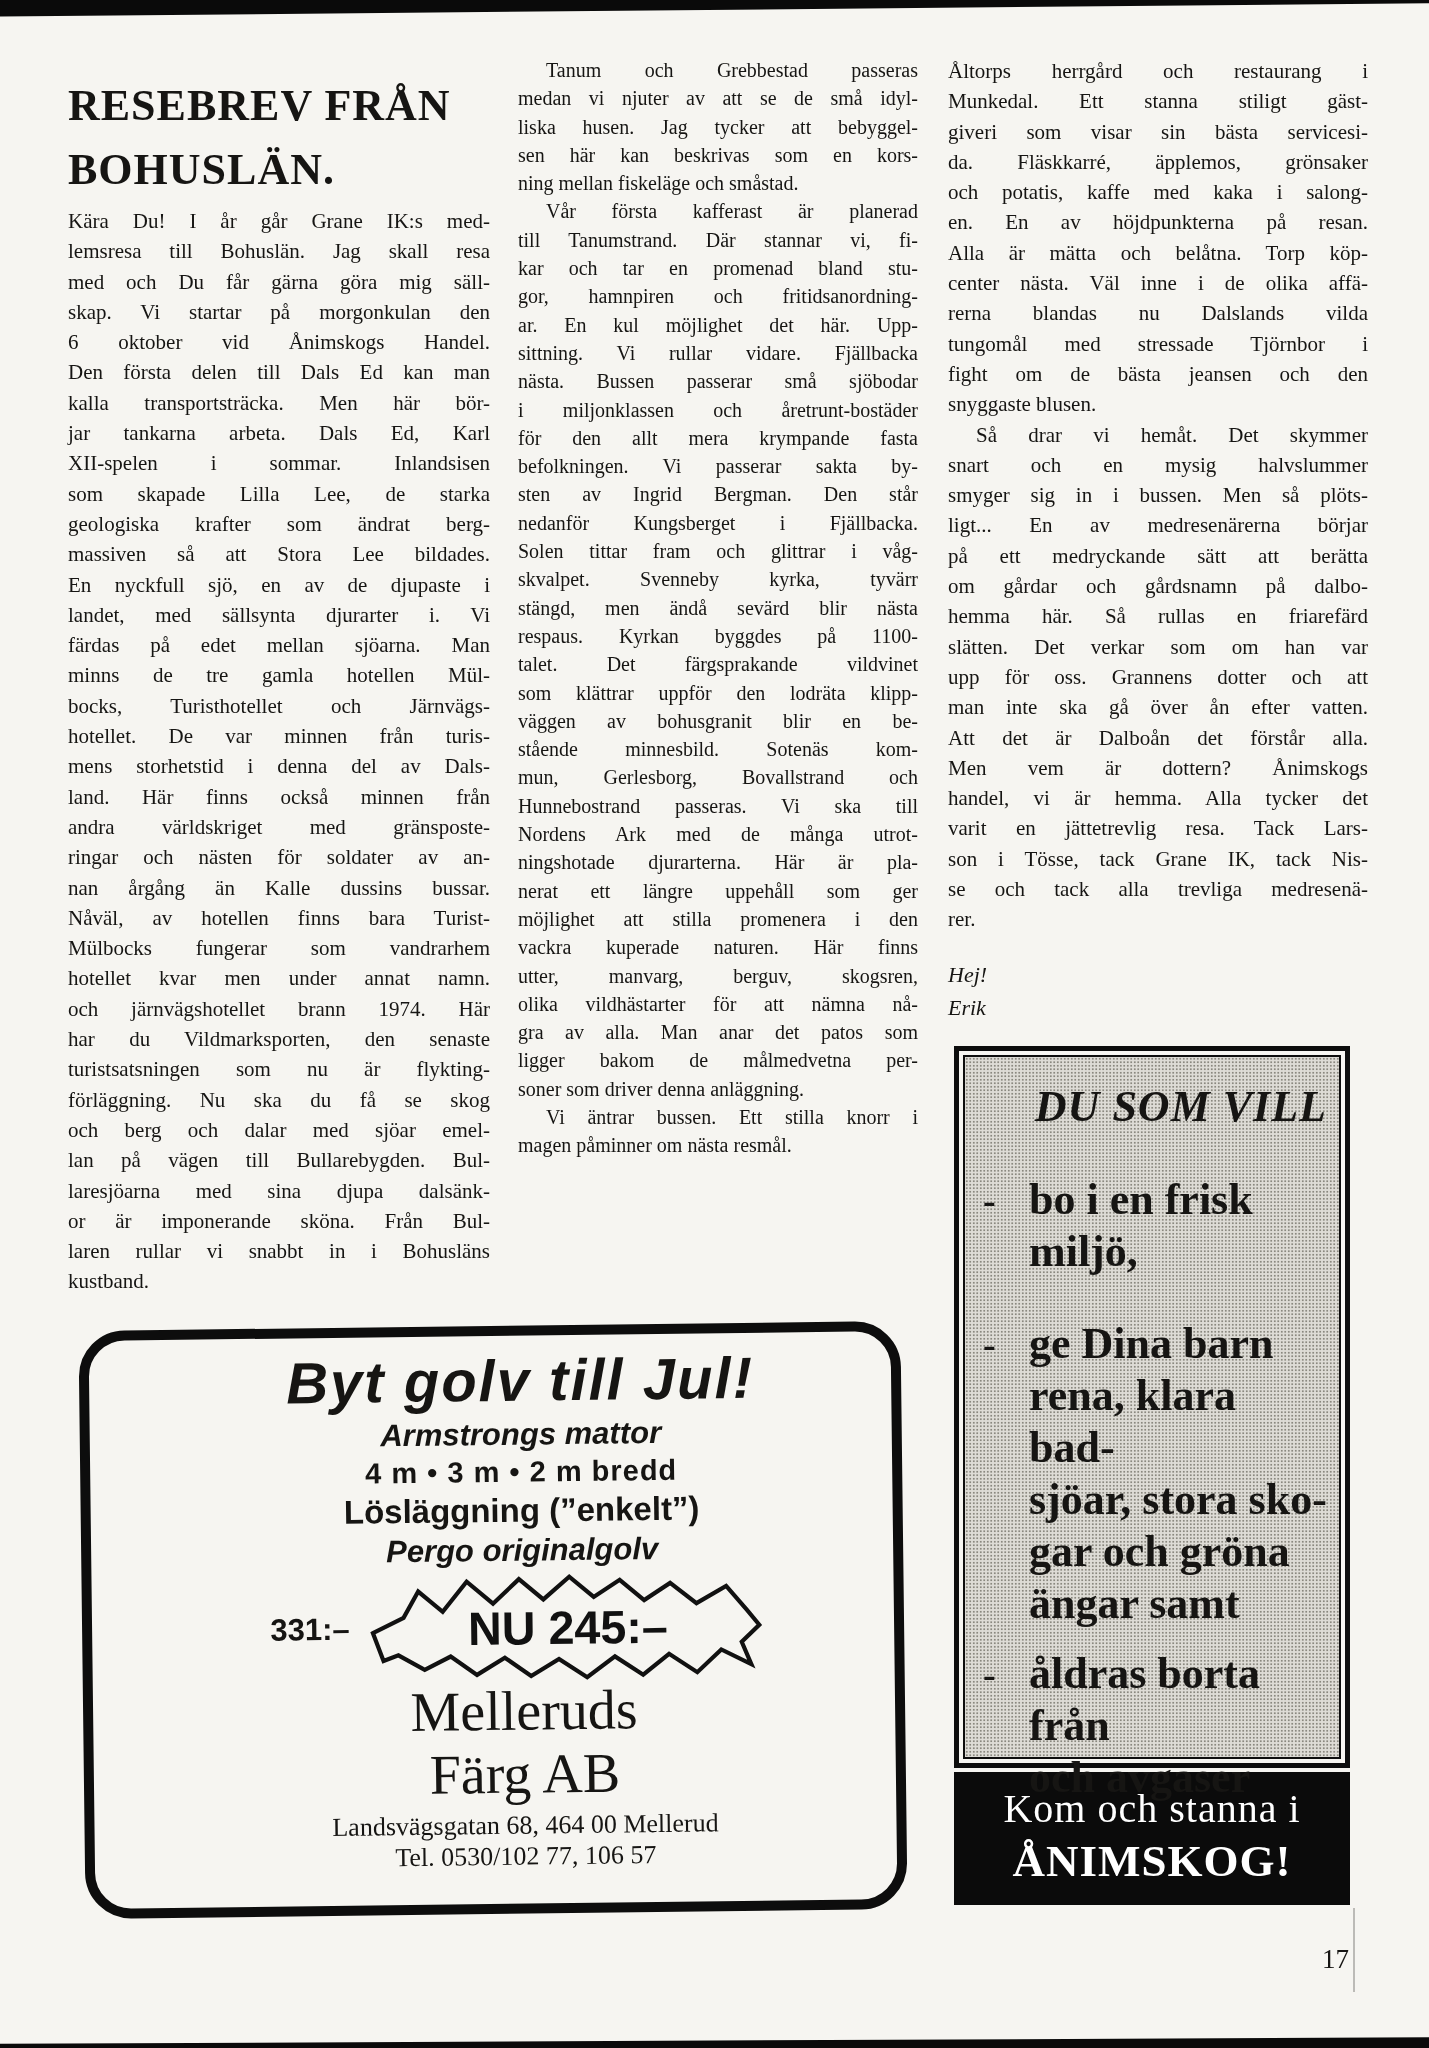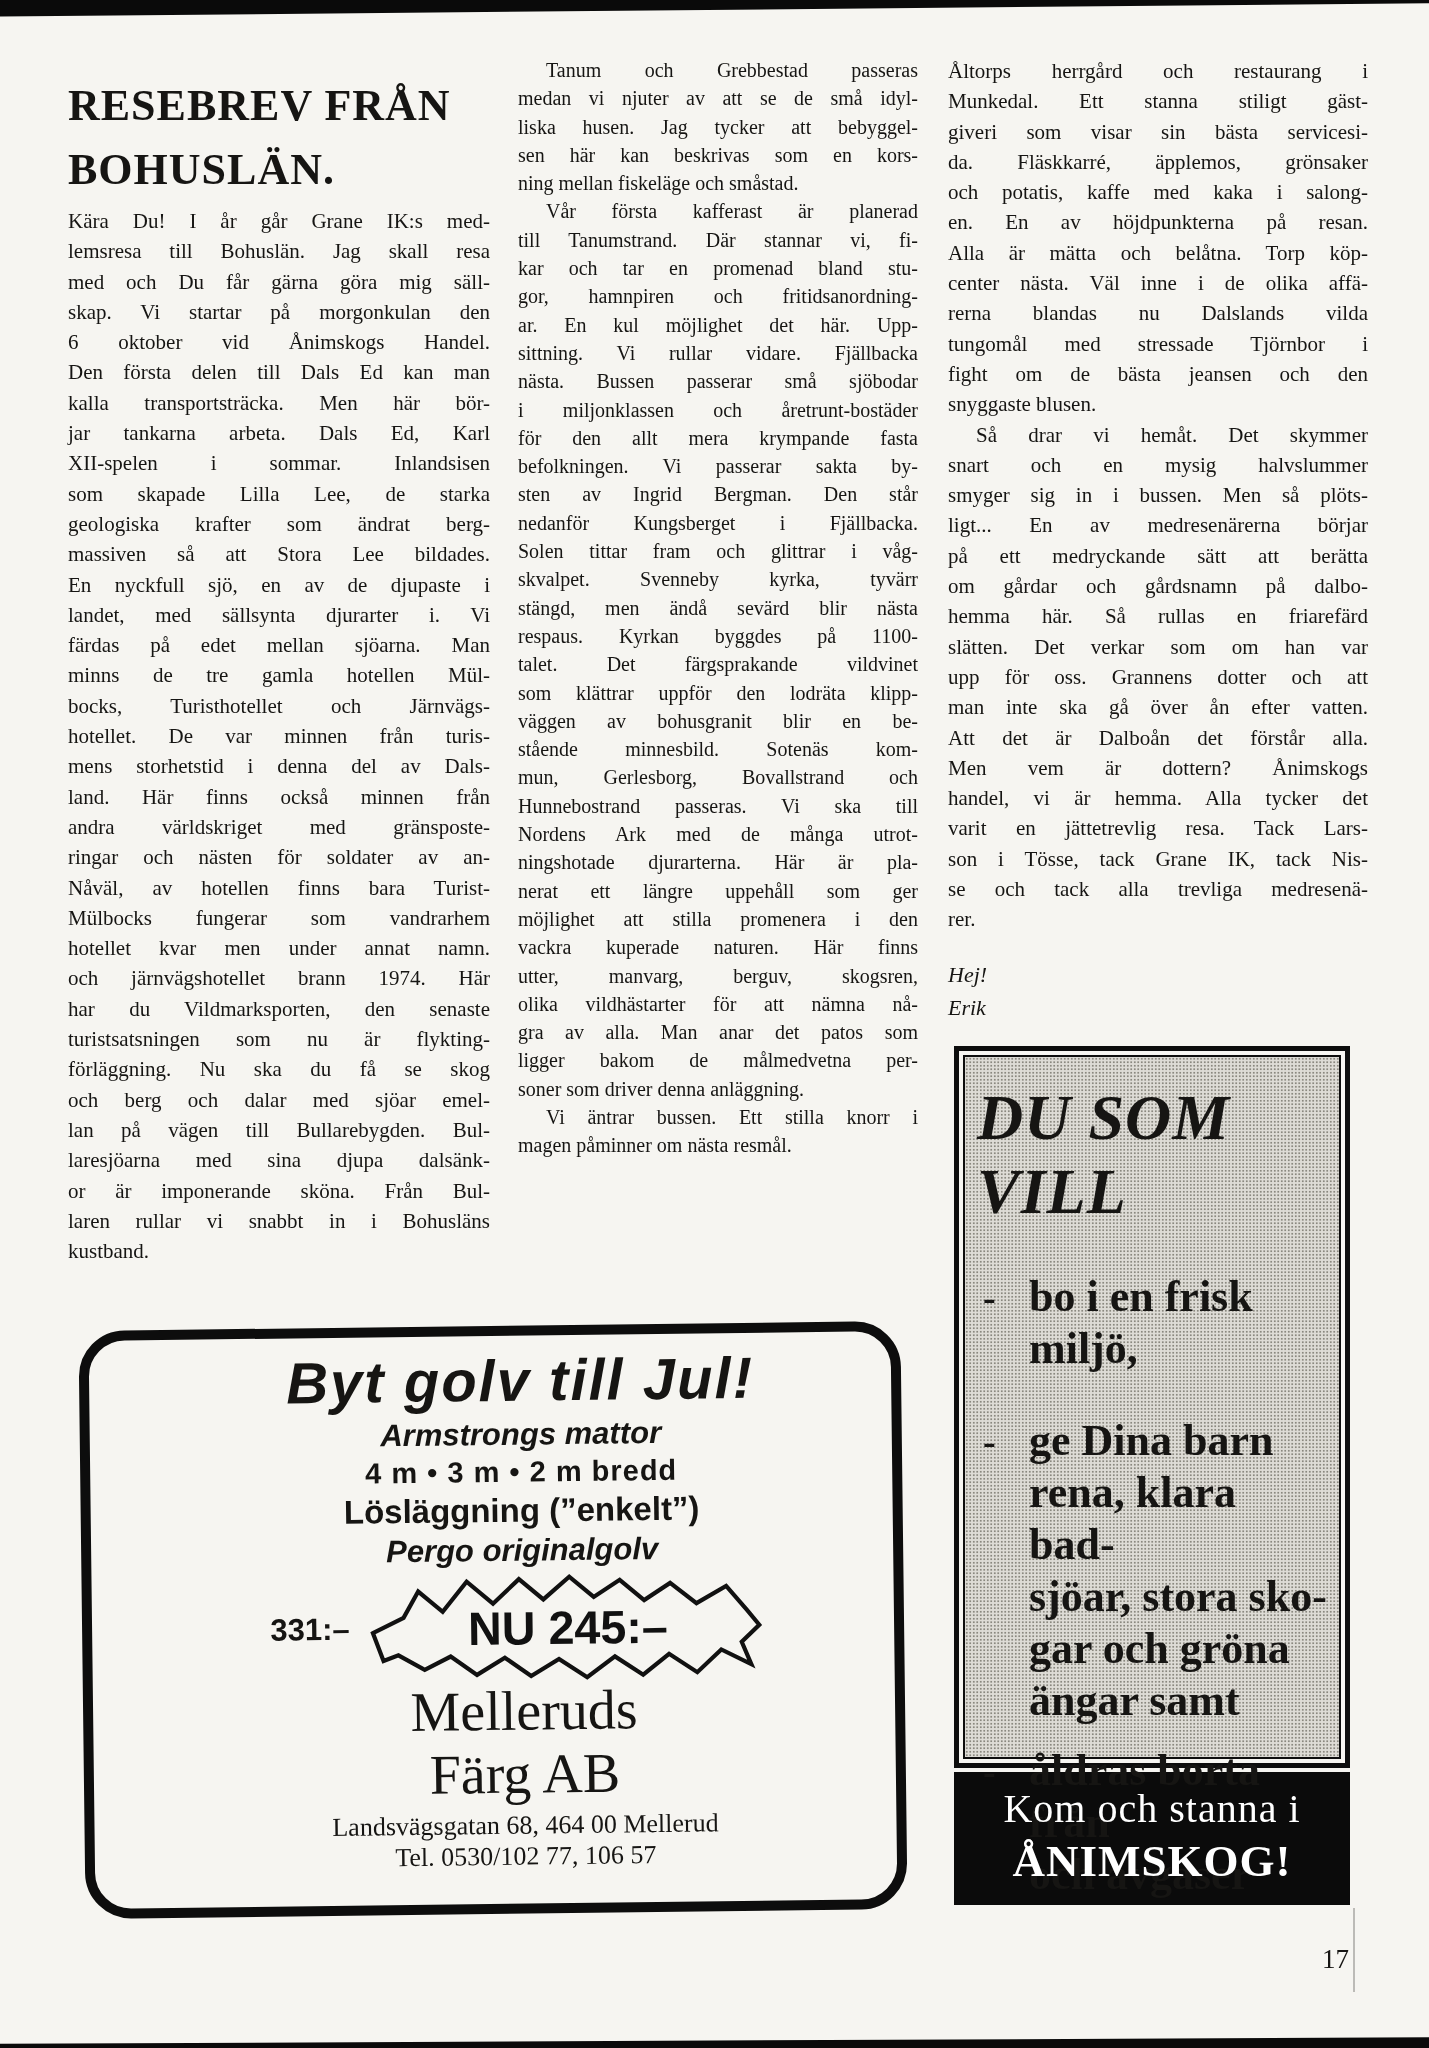--- a/index.html
+++ b/index.html
@@ -42,21 +42,21 @@
   .af-addr{font-family:"Liberation Serif",serif;font-size:26px;line-height:32px;margin-top:4px;}
   .af-tel{font-family:"Liberation Serif",serif;font-size:26px;line-height:30px;}
 
   
   .ad-right{position:absolute;left:954px;top:1046px;width:396px;}
   .ar-outer{border:5px solid #0d0d0d;padding:4px;height:722px;box-sizing:border-box;background:#f6f5f1;}
   .ar-inner{border:2px solid #0d0d0d;height:100%;box-sizing:border-box;padding:14px 12px 0 12px;
             background-color:#dedcd6;
             background-image:radial-gradient(#8a887f 0.9px,transparent 1.05px);
             background-size:3.5px 3.5px;}
-  .ar-title{font-size:64px;font-weight:bold;font-style:italic;text-align:left;letter-spacing:1px;margin-top:10px;}
+  .ar-title{font-size:44px;font-weight:bold;font-style:italic;text-align:right;letter-spacing:1px;margin-top:10px;}
   .ar-bullets{margin-top:42px;}
   .bullet-row{display:flex;margin-bottom:40px;}
   .bullet-row:nth-child(2){margin-bottom:18px;}
   .bullet-row:last-child{margin-bottom:0;}
   .dash{width:46px;flex:none;font-weight:bold;font-size:38px;line-height:52px;padding-left:6px;}
   .btxt{font-weight:bold;font-size:44px;line-height:52px;}
   .ar-footer{margin-top:4px;background:#0b0b0b;color:#fff;text-align:center;height:133px;
              box-sizing:border-box;padding-top:12px;}
   .ar-footer .l1{font-size:40px;line-height:50px;letter-spacing:1px;}
   .ar-footer .l2{font-size:45px;font-weight:bold;line-height:54px;letter-spacing:1px;}
@@ -91,20 +91,21 @@
       <div class="tl">En nyckfull sjö, en av de djupaste i</div>
       <div class="tl">landet, med sällsynta djurarter i. Vi</div>
       <div class="tl">färdas på edet mellan sjöarna. Man</div>
       <div class="tl">minns de tre gamla hotellen Mül-</div>
       <div class="tl">bocks, Turisthotellet och Järnvägs-</div>
       <div class="tl">hotellet. De var minnen från turis-</div>
       <div class="tl">mens storhetstid i denna del av Dals-</div>
       <div class="tl">land. Här finns också minnen från</div>
       <div class="tl">andra världskriget med gränsposte-</div>
       <div class="tl">ringar och nästen för soldater av an-</div>
+      <div class="tl">nan årgång än Kalle dussins bussar.</div>
       <div class="tl">Nåväl, av hotellen finns bara Turist-</div>
       <div class="tl">Mülbocks fungerar som vandrarhem</div>
       <div class="tl">hotellet kvar men under annat namn.</div>
       <div class="tl">och järnvägshotellet brann 1974. Här</div>
       <div class="tl">har du Vildmarksporten, den senaste</div>
       <div class="tl">turistsatsningen som nu är flykting-</div>
       <div class="tl">förläggning. Nu ska du få se skog</div>
       <div class="tl">och berg och dalar med sjöar emel-</div>
       <div class="tl">lan på vägen till Bullarebygden. Bul-</div>
       <div class="tl">laresjöarna med sina djupa dalsänk-</div>

